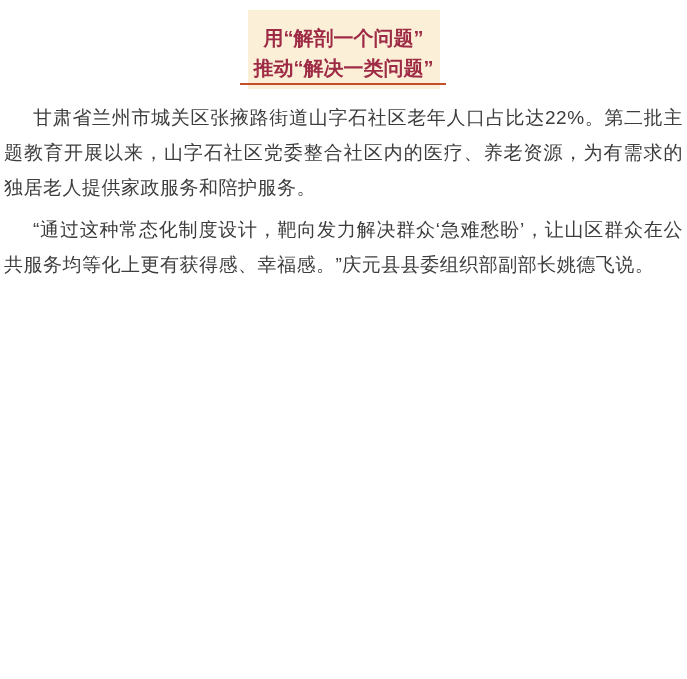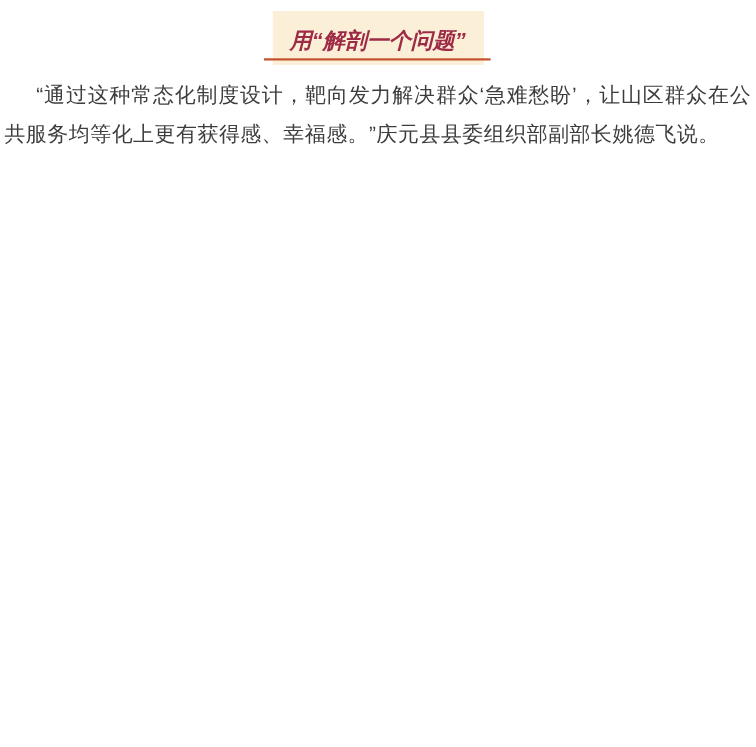--- a/index.html
+++ b/index.html
@@ -21,21 +21,20 @@
     background: var(--page-bg);
     overflow: hidden;
   }
   .headline-box {
     position: relative;
     width: 192px;
     margin: 10px auto 0 auto;
     background: var(--box-bg);
     padding: 13px 2px 6px 2px;
     text-align: center;
-    font-style: italic;
   }
   .headline-line {
     font-size: 20px;
     font-weight: bold;
     line-height: 30px;
     color: var(--title-color);
     white-space: nowrap;
   }
   .headline-underline {
     position: absolute;
@@ -60,20 +59,22 @@
   }
   .article p:last-child { margin-bottom: 0; }
 </style>
 </head>
 <body>
 
 <div class="page">
 
   <div class="headline-box">
     <div class="headline-line">用“解剖一个问题”</div>
+    <div class="headline-line">推动“解决一类问题”</div>
     <div class="headline-underline"></div>
   </div>
 
   <div class="article">
+    <p>甘肃省兰州市城关区张掖路街道山字石社区老年人口占比达22%。第二批主题教育开展以来，山字石社区党委整合社区内的医疗、养老资源，为有需求的独居老人提供家政服务和陪护服务。</p>
     <p>“通过这种常态化制度设计，靶向发力解决群众‘急难愁盼’，让山区群众在公共服务均等化上更有获得感、幸福感。”庆元县县委组织部副部长姚德飞说。</p>
   </div>
 
 </div>
 
 </body></html>

